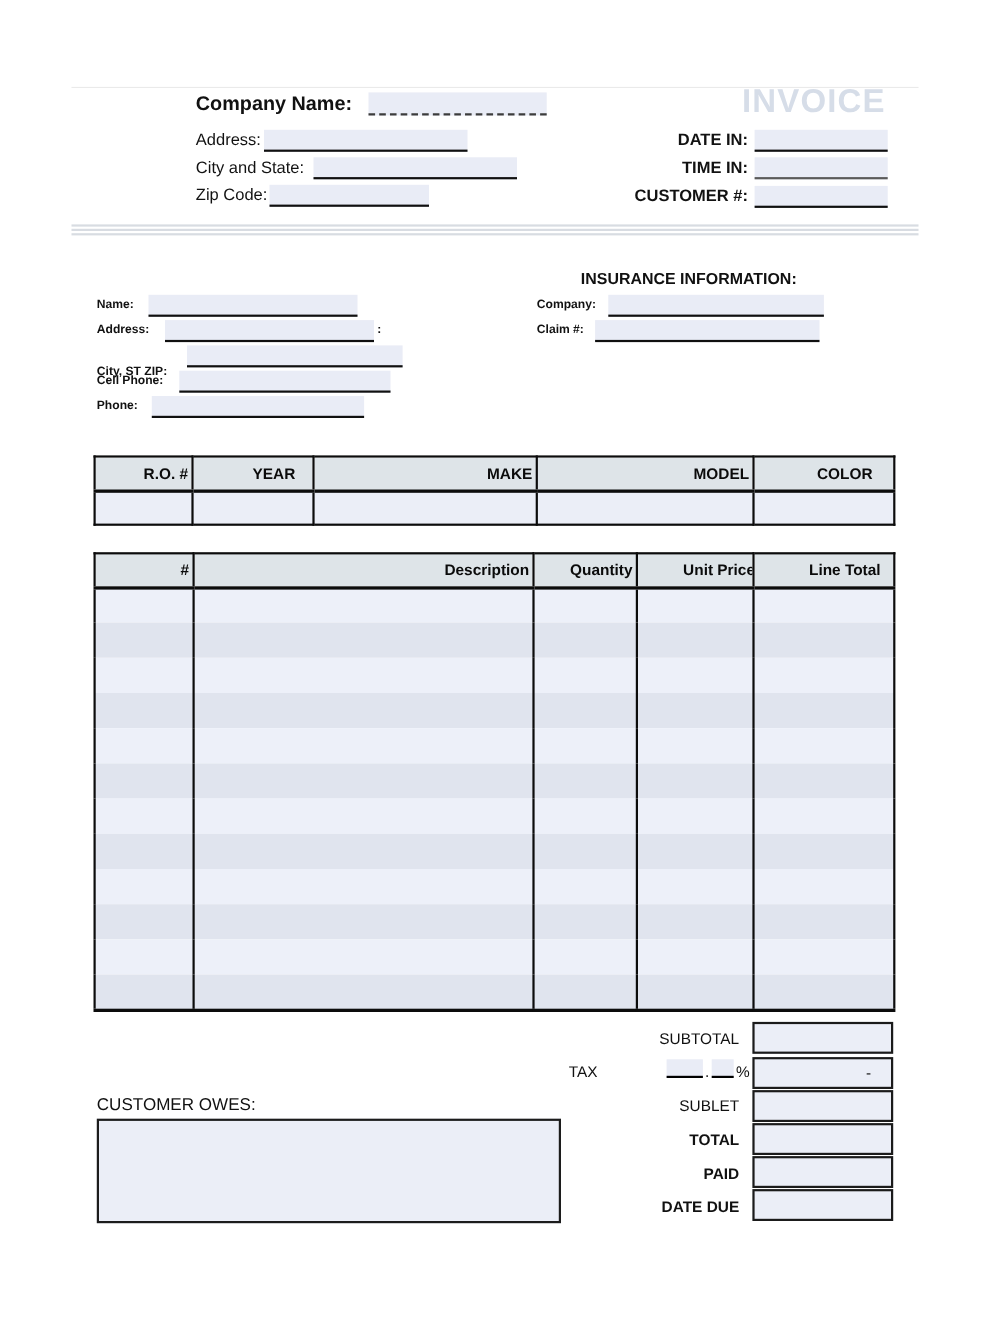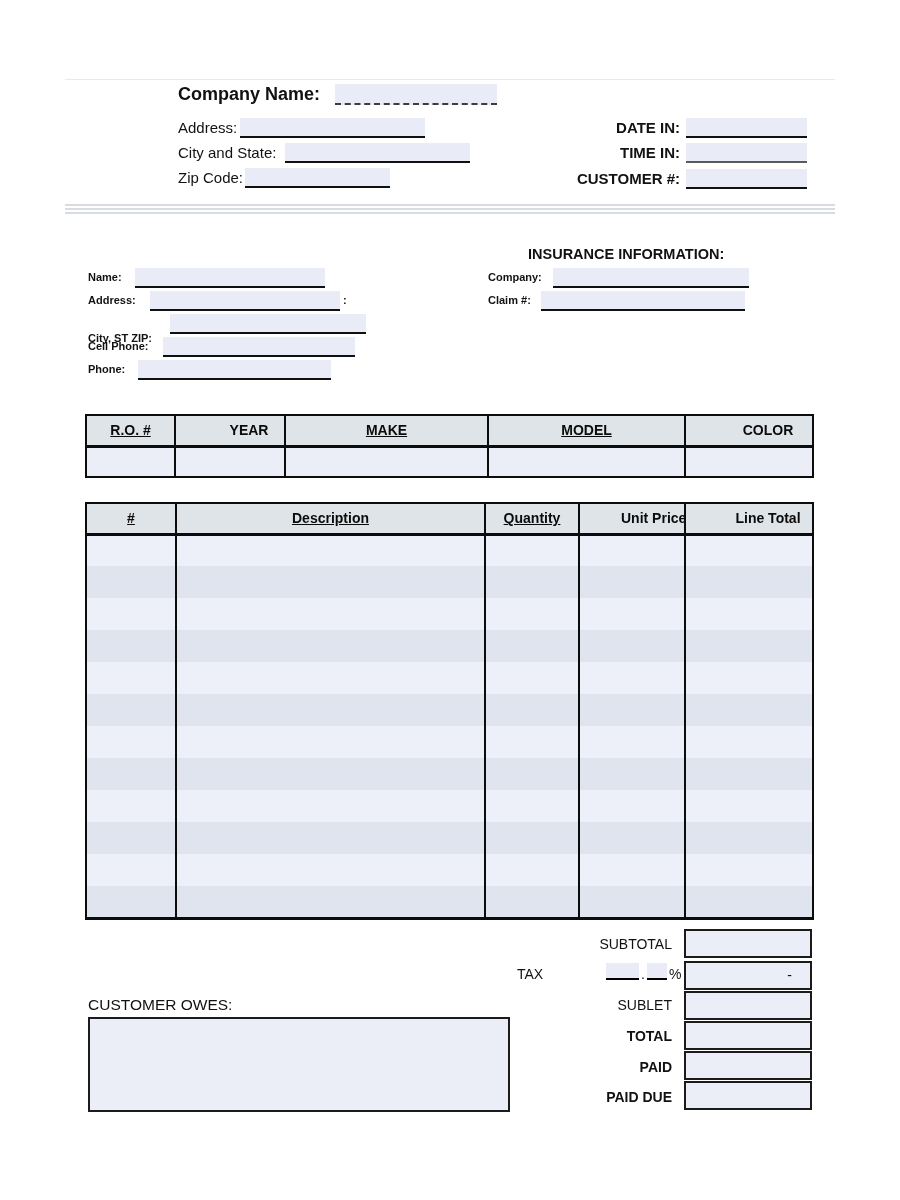--- a/index.html
+++ b/index.html
@@ -34,21 +34,21 @@
   .ins-title { position:absolute; left:528px; top:246px; font-size:14.5px; font-weight:700; }
 
   
   table { border-collapse:collapse; table-layout:fixed; }
   .grid-table { position:absolute; left:85px; border:2px solid #0c0c0c; }
   .grid-table th {
     background:#dee4e8; font-size:14px; font-weight:700; color:#0b0b0b;
     border:2px solid #0c0c0c; border-bottom:3px solid #0c0c0c; height:31px;
     padding:0 3px; overflow:hidden; white-space:nowrap;
   }
-  .grid-table th.al { text-align:center;text-decoration:underline; }
+  .grid-table th.al { text-align:right; }
   .grid-table th.ac { text-align:center;padding-left:41px; }
   .vehicle-table td { background:#ebeef7; border:2px solid #0c0c0c; height:31px; }
   .items-table td { border-left:2px solid #0c0c0c; border-right:2px solid #0c0c0c; height:32px; }
   .items-table tbody tr:nth-child(odd) td { background:#edf0f9; }
   .items-table tbody tr:nth-child(even) td { background:#e0e4ee; }
   .items-table { border-bottom:3px solid #0c0c0c; }
 
   
   .total-box {
     position:absolute; left:684px; width:128px; height:29px;
@@ -66,20 +66,21 @@
     position:absolute; left:88px; top:1017px; width:422px; height:95px;
     background:#ebeef7; border:2px solid #1c1c1c;
   }
 </style>
 </head>
 <body>
 
 <div class="page">
 
   <div class="hairline"></div>
+  <div class="invoice-title">INVOICE</div>
 
   <div class="company-label">Company Name:</div>
   <div class="field dashed" style="left:335px; top:84px; width:162px;"></div>
 
   <div class="lbl" style="left:178px; top:119px;">Address:</div>
   <div class="field" style="left:240px; top:118px; width:185px;"></div>
 
   <div class="lbl" style="left:178px; top:144px;">City and State:</div>
   <div class="field" style="left:285px; top:143px; width:185px;"></div>
 
@@ -270,19 +271,19 @@
 
   <div class="tot-lbl" style="top:997px;">SUBLET</div>
   <div class="total-box" style="top:991px;"></div>
 
   <div class="tot-lbl b" style="top:1028px;">TOTAL</div>
   <div class="total-box" style="top:1021px;"></div>
 
   <div class="tot-lbl b" style="top:1059px;">PAID</div>
   <div class="total-box" style="top:1051px;"></div>
 
-  <div class="tot-lbl b" style="top:1089px;">PAID DUE</div>
+  <div class="tot-lbl b" style="top:1089px;">DATE DUE</div>
   <div class="total-box" style="top:1081px;"></div>
 
   <div class="owes-label">CUSTOMER OWES:</div>
   <div class="owes-box"></div>
 
 </div>
 
 </body></html>

